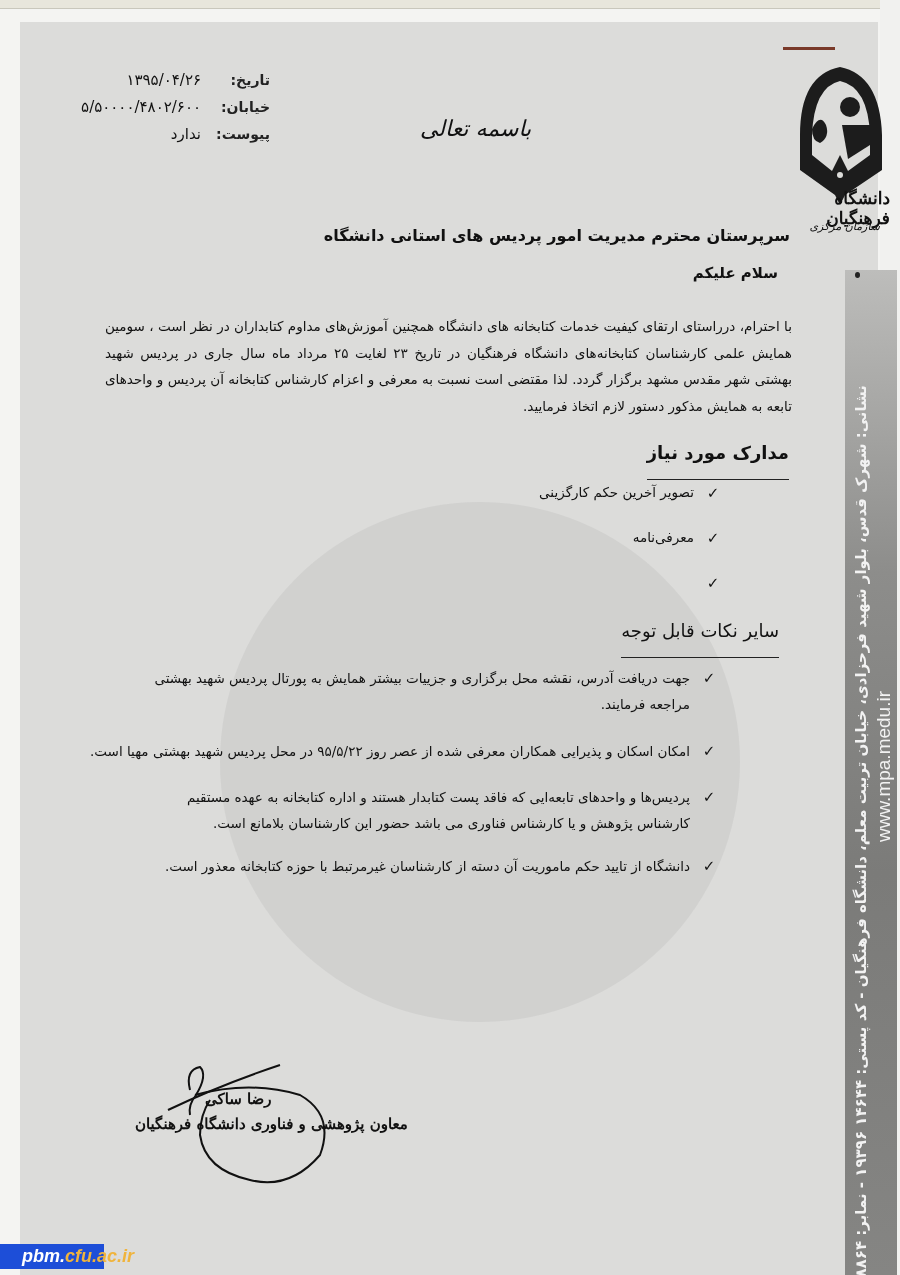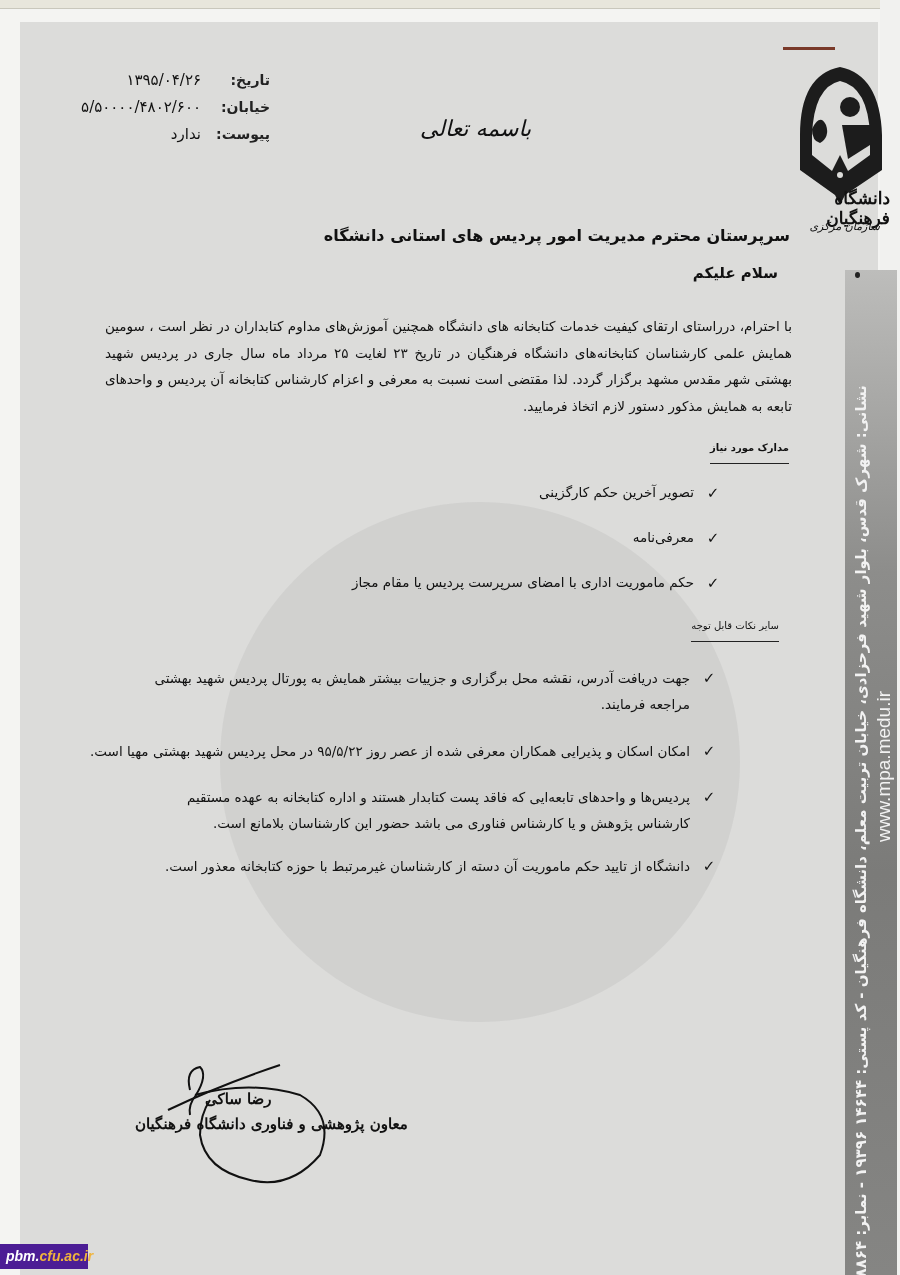--- a/index.html
+++ b/index.html
@@ -37,31 +37,31 @@
   .logo-sub { position:absolute; left:800px; top:220px; width:80px; text-align:right; font-size:11px; direction:rtl; font-style:italic; }
   .dot { position:absolute; width:5px; height:6px; border-radius:50%; background:#222; }
   .invocation { position:absolute; left: 420px; top: 72px; font-size: 22px; font-style: italic; font-family:"DejaVu Serif", serif; direction: rtl; margin-top: 44px; }
   .meta { position:absolute; left: 40px; top: 66px; width: 230px; direction: rtl; font-size: 14px; }
   .meta-row { display:flex; gap: 14px; height: 27px; align-items: center; }
   .meta-label { width: 55px; text-align:right; font-weight: bold; color:#222; }
   .meta-val { color:#111; font-size: 15px; letter-spacing: 0.5px; }
   .addressee { position:absolute; right: 110px; top: 226px; font-size: 16px; font-weight: bold; direction: rtl; text-align: right; }
   .greeting { position:absolute; right: 122px; top: 264px; font-size: 15px; font-weight: bold; direction: rtl; }
   .body-text { position:absolute; left: 105px; top: 313px; width: 687px; font-size: 13.5px; line-height: 26.5px; direction: rtl; text-align: justify; text-align-last: right; }
-  .section-h { position:absolute; font-size: 10px; font-weight: bold; direction: rtl; border-bottom: 1.5px solid #222; padding-bottom: 10px; }
+  .section-h { position:absolute; font-size: 18px; font-weight: bold; direction: rtl; border-bottom: 1.5px solid #222; padding-bottom: 16px; }
   .section-h.light { font-weight: normal; }
   .checklist { position:absolute; direction: rtl; font-size: 13.5px; }
   .check-item { position: absolute; right: 0; white-space: nowrap; display:flex; gap: 12px; align-items:flex-start; }
   .check-mark { font-size: 15px; width: 14px; text-align:center; }
   .note { position:absolute; direction: rtl; font-size: 13.5px; line-height: 26px; }
   .note .check-mark { position:absolute; right: -26px; top: 0; }
   .sig-name { position:absolute; left: 205px; top: 1090px; font-size: 15px; font-weight: bold; direction: rtl; font-family:"DejaVu Serif", serif; }
   .sig-title { position:absolute; left: 135px; top: 1115px; font-size: 15px; font-weight: bold; direction: rtl; font-family:"DejaVu Serif", serif; }
   .signature { position:absolute; left: 160px; top: 1055px; width: 200px; height: 130px; }
-  .watermark-badge { position:absolute; left: 0; top: 1244px; width: 82px; height: 25px; background:#4c1d95; color:#fff; font-family:"Liberation Sans", sans-serif; font-weight:bold; font-style:italic; font-size: 14px; line-height: 25px; padding-left: 6px; }
+  .watermark-badge { position:absolute; left: 0; top: 1244px; width: 82px; height: 25px; background:#1d4ed8; color:#fff; font-family:"Liberation Sans", sans-serif; font-weight:bold; font-style:italic; font-size: 18px; line-height: 25px; padding-left: 22px; }
   .watermark-badge .accent { color: #f0b43c; }
   .shade { position:absolute; border-radius: 50%; background: rgba(160,160,158,0.18); }
 </style>
 </head>
 <body>
 
 <div class="page-edge-top"></div>
 <div class="page">
   <div class="shade" style="left:200px;top:480px;width:520px;height:520px;"></div>
 </div>
@@ -110,21 +110,20 @@
   <div class="check-item" style="top:0;">
     <span class="check-mark">✓</span>
     <span>تصویر آخرین حکم کارگزینی</span>
   </div>
   <div class="check-item" style="top:45px;">
     <span class="check-mark">✓</span>
     <span>معرفی‌نامه</span>
   </div>
   <div class="check-item" style="top:90px;">
     <span class="check-mark">✓</span>
-    <span>حکم ماموریت اداری با امضای سرپرست پردیس یا مقام مجاز</span>
   </div>
 </div>
 
 <div class="section-h light" style="right:121px;top:620px;">سایر نکات قابل توجه</div>
 
 <div class="note" style="right:210px;top:665px;width:555px;">
   <span class="check-mark">✓</span>
   <span>جهت دریافت آدرس، نقشه محل برگزاری و جزییات بیشتر همایش به پورتال پردیس شهید بهشتی مراجعه فرمایند.</span>
 </div>
 <div class="note" style="right:210px;top:738px;width:600px;white-space:nowrap;">

